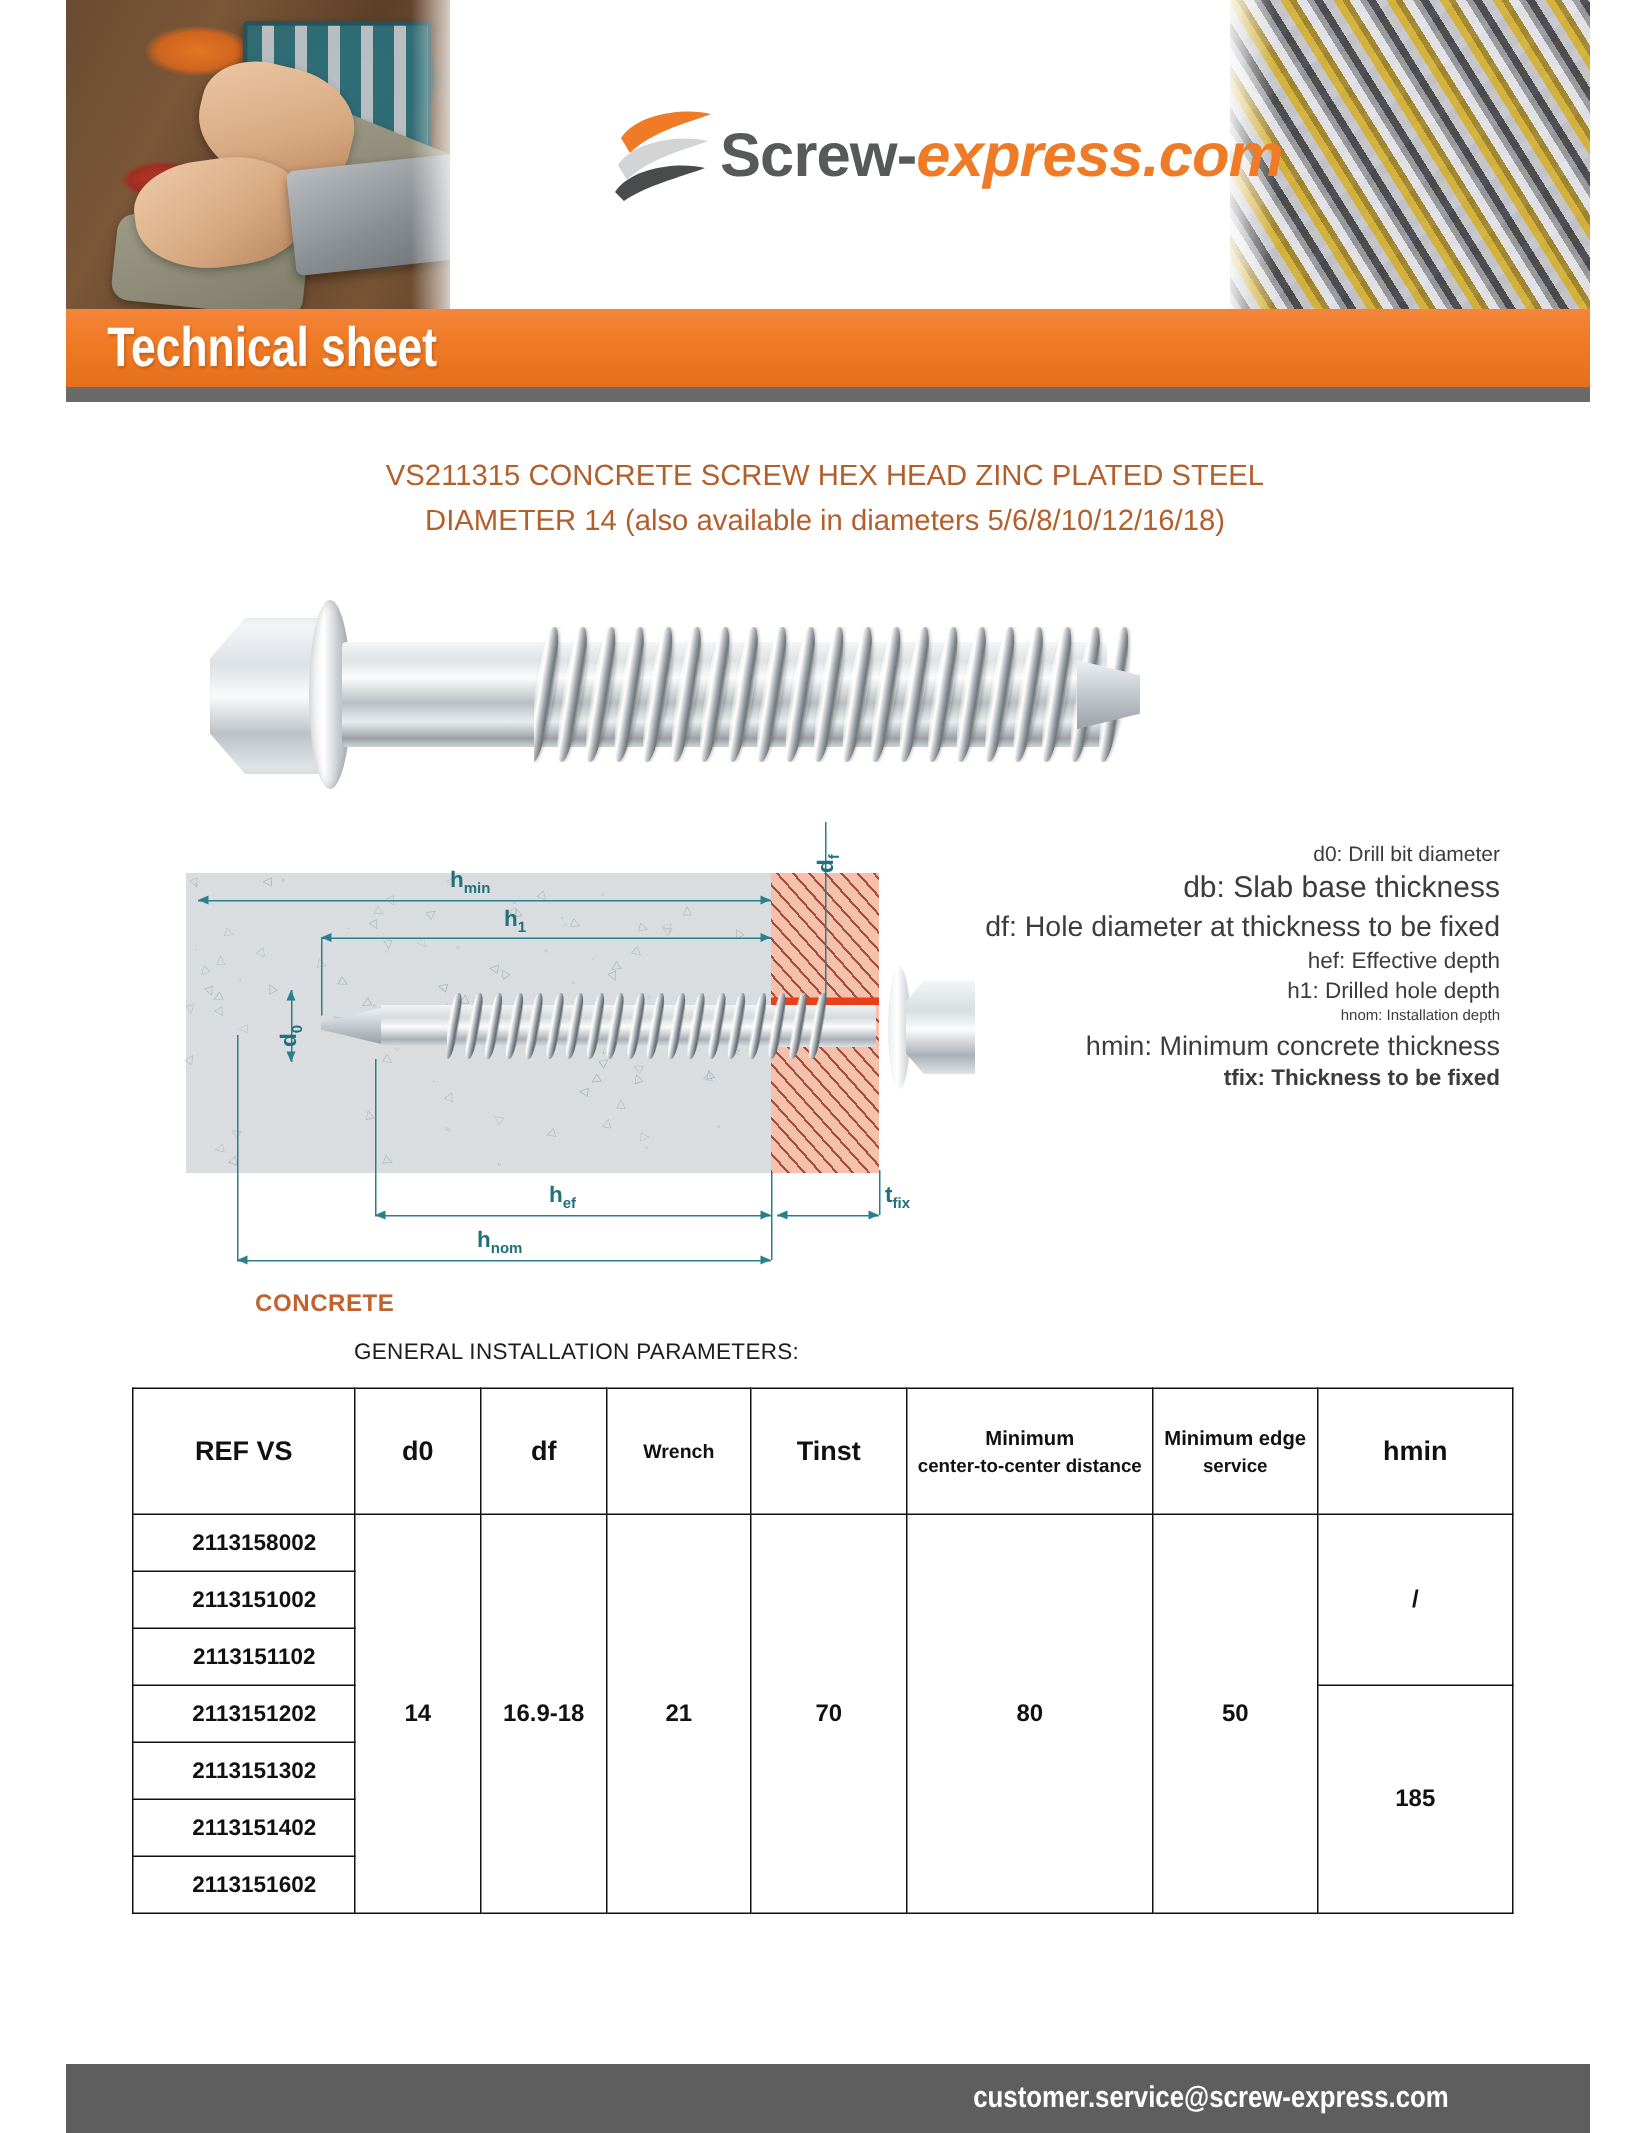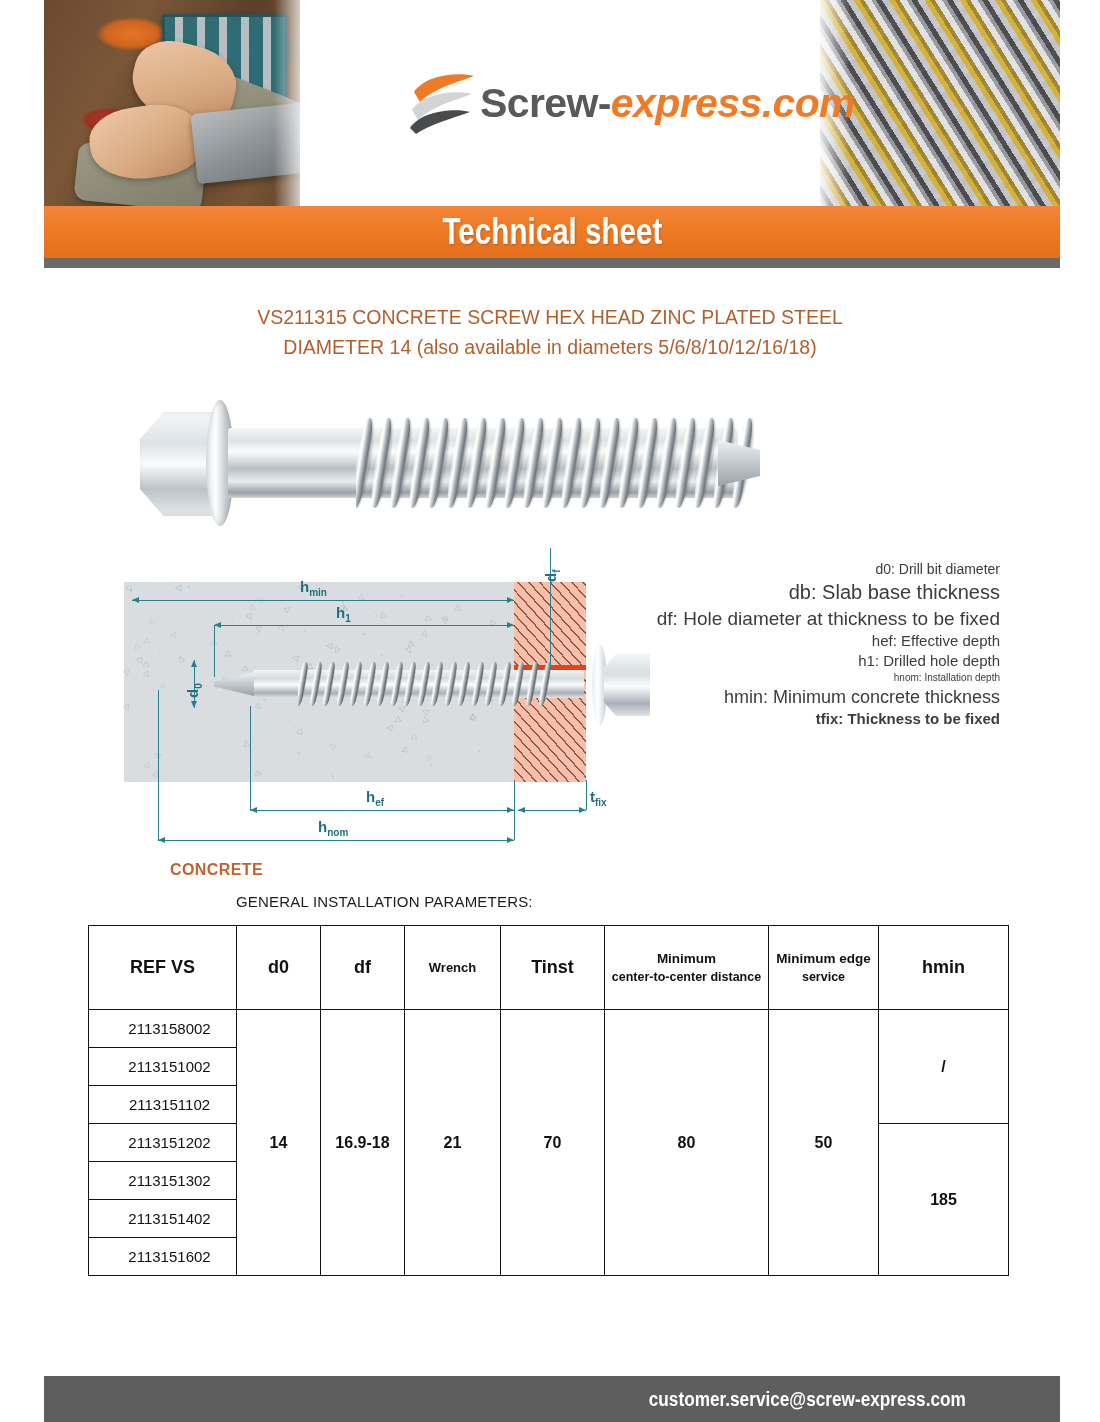--- a/index.html
+++ b/index.html
@@ -86,21 +86,21 @@
   .logo-text .a { color:#58595b; }
   .logo-text .b { color:#ef7b26; font-style: italic; }
 
   
   .band-orange {
     position:absolute; left:44px; top:206px; width:1016px; height:52px;
     background: linear-gradient(180deg,#f4853a 0%, #ee7a24 45%, #e4701c 100%);
   }
   .band-orange .txt {
     position:absolute; left:0; right:0; top:50%; transform:translateY(-50%);
-    text-align:center; color:#fff; font-size:37px; font-weight:700;
+    color:#fff; font-size:37px; font-weight:700;
     letter-spacing:0px; transform-origin:center;
   }
   .band-orange .txt span { display:inline-block; transform: scaleX(.80); font-family:"Liberation Sans", sans-serif;
     text-shadow: 1px 1px 2px rgba(120,50,10,.35); }
   .band-gray-top {
     position:absolute; left:44px; top:258px; width:1016px; height:10px; background:#6a6a6a;
   }
 
   
   .prod-title {
@@ -210,21 +210,21 @@
   table.params td, table.params th {
     border:1.6px solid #111; text-align:center; vertical-align:middle; color:#111;
     background:#fff;
   }
   table.params thead th { height:84px; font-weight:700; }
   table.params tbody td { height:38px; }
   .th-main { font-size:18px; font-weight:700; }
   .th-small { font-size:13px; font-weight:400; }
   .th-two { font-size:12.5px; font-weight:400; line-height:1.45; }
   .th-two .big { font-size:13.5px; }
-  .cell-ref { font-size:15px; font-weight:400; text-align:left; padding-left:14px; }
+  .cell-ref { font-size:15px; font-weight:700; text-align:left; padding-left:14px; }
   .cell-val { font-size:16px; font-weight:700; }
 
   
   .footer-bar {
     position:absolute; left:44px; top:1376px; width:1016px; height:46px;
     background:#5e5e5e;
   }
   .footer-bar .mail {
     position:absolute; right:68px; top:50%; transform:translateY(-50%);
     color:#ffffff; font-size:20px; font-weight:700;

